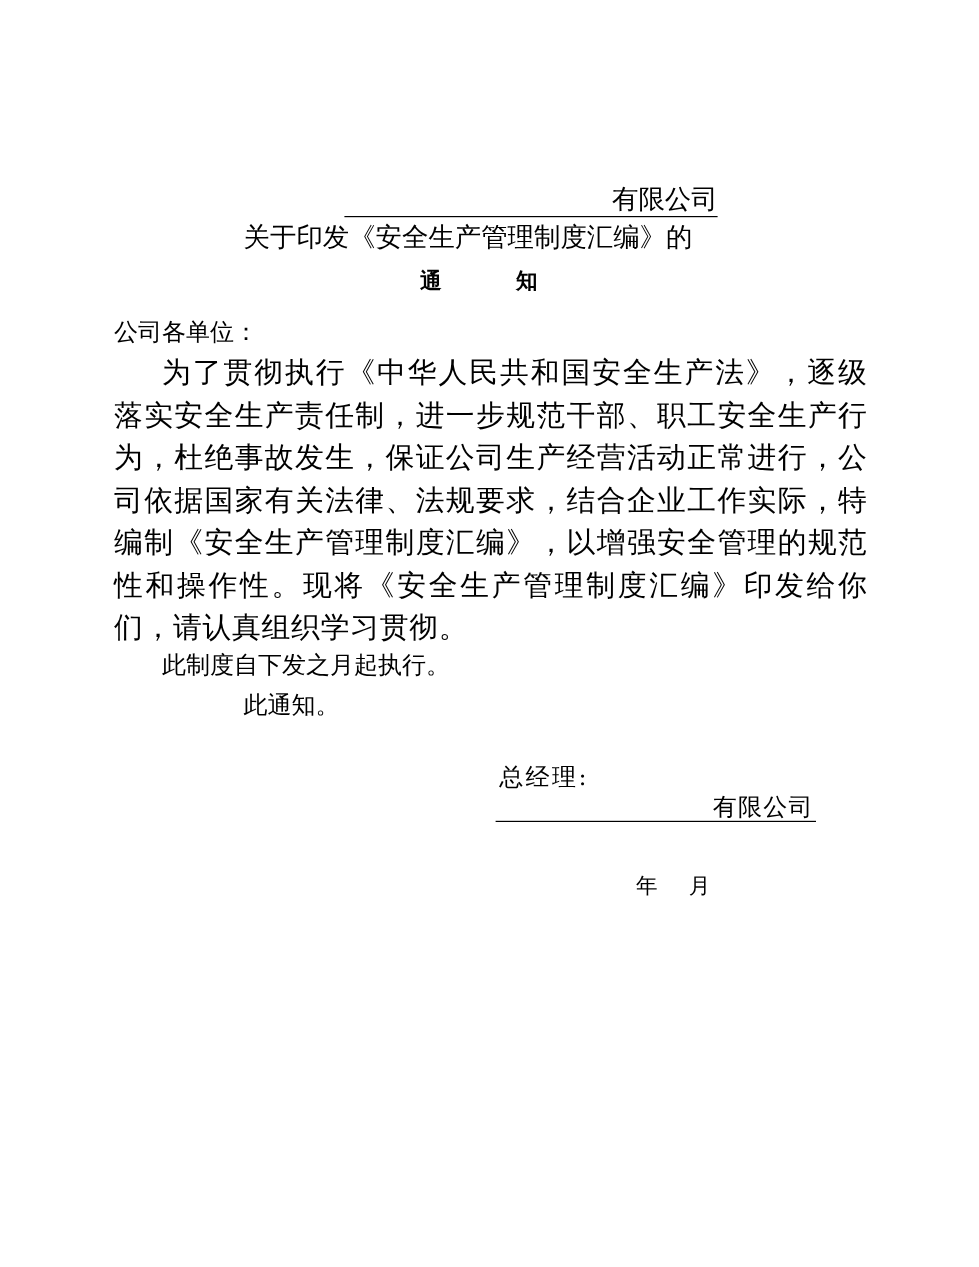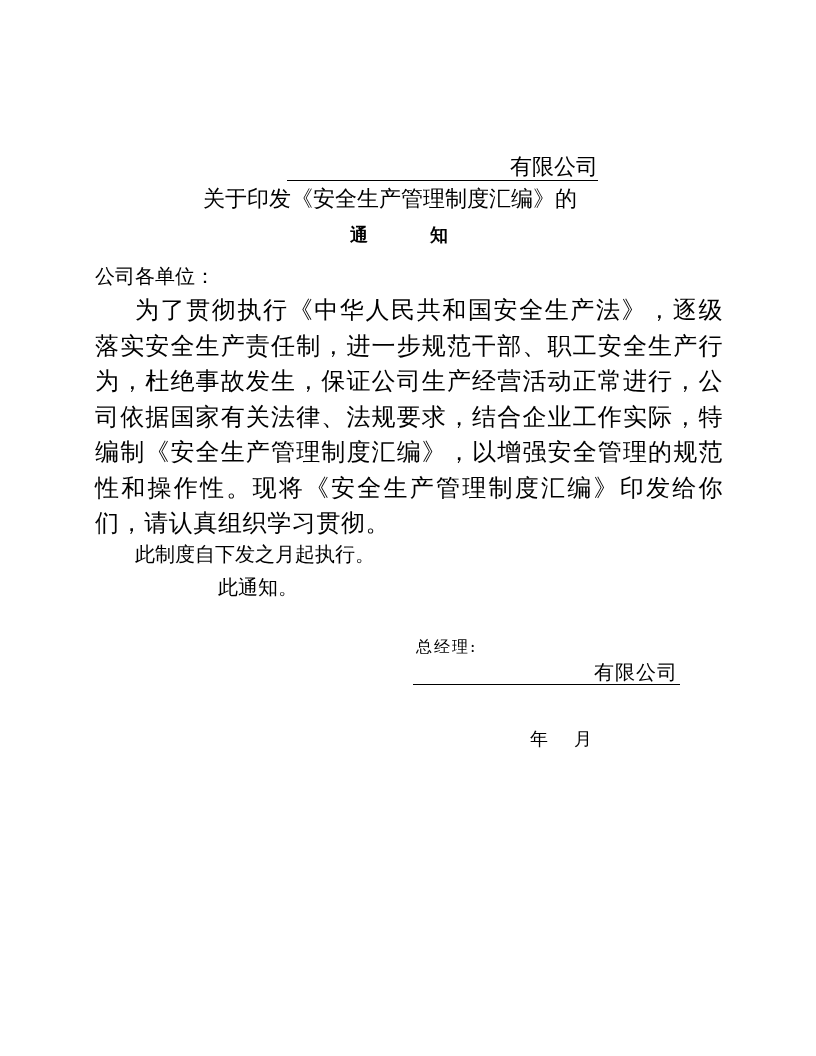--- a/index.html
+++ b/index.html
@@ -64,26 +64,26 @@
       top: 293px;
       width: 628px;
       font-size: 24px;
       line-height: 35.5px;
       text-indent: 40px;
       text-align: justify;
       letter-spacing: 0.6px;
       white-space: normal;
     }
     .paragraph2 { left: 135px; top: 517px; margin-top: 20px; }
-    .closing { left: 218px; top: 570px; }
+    .closing { left: 203px; top: 570px; }
 
     .gm-label {
       left: 416px;
       top: 636px;
-      font-size: 16px;
+      font-size: 20px;
       line-height: 22px;
       letter-spacing: 2px;
     }
     .company-sign-line {
       position: absolute;
       left: 413px;
       top: 660px;
       width: 267px;
       height: 24px;
       border-bottom: 1.2px solid #000;

